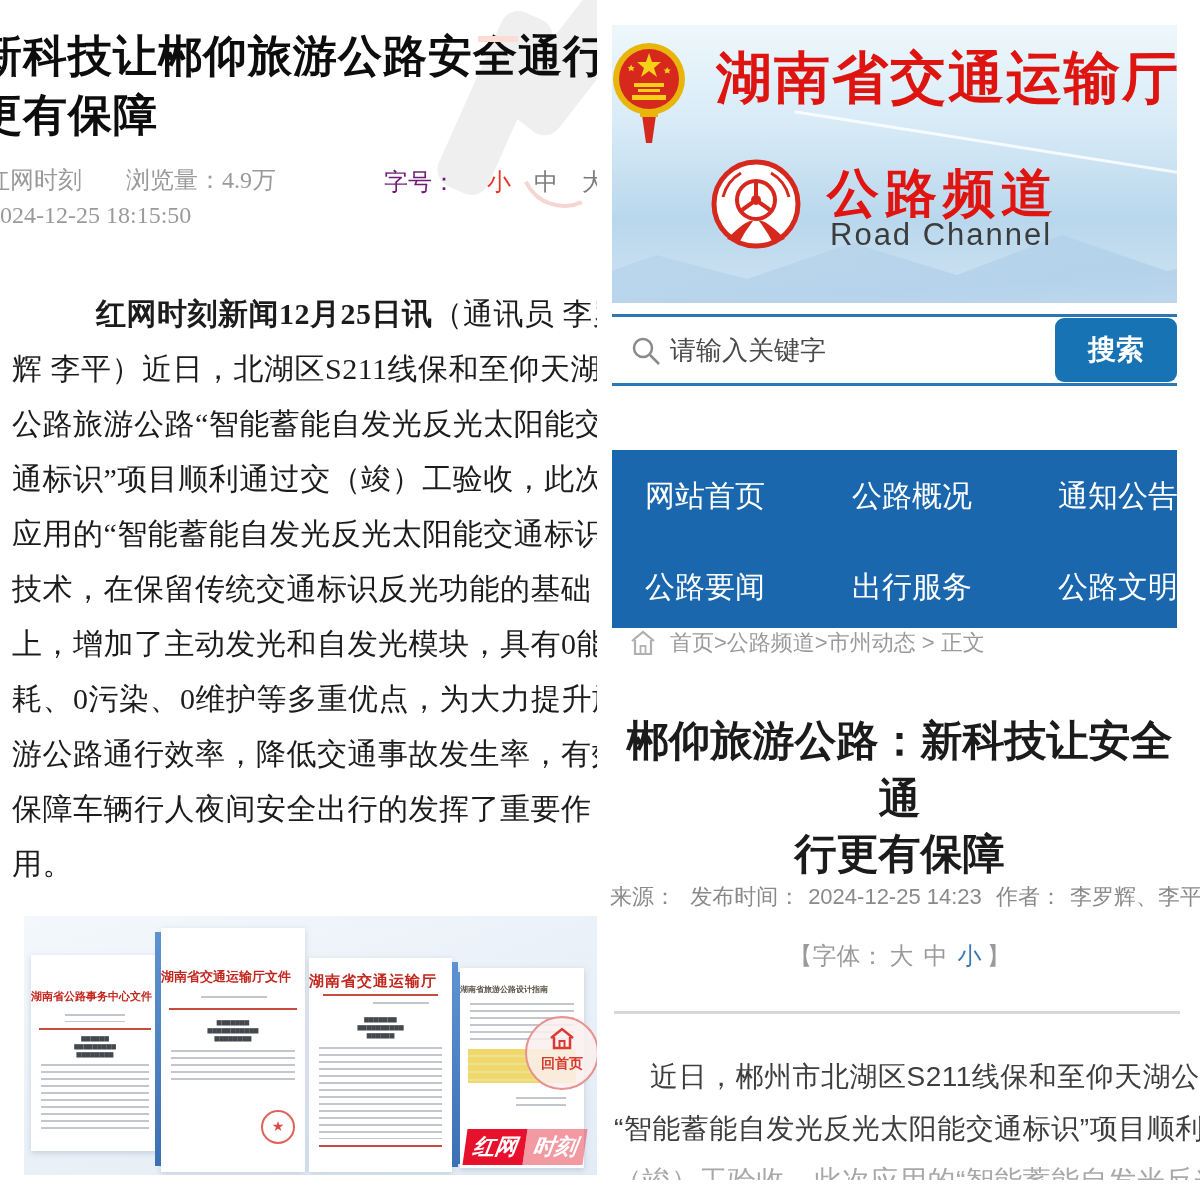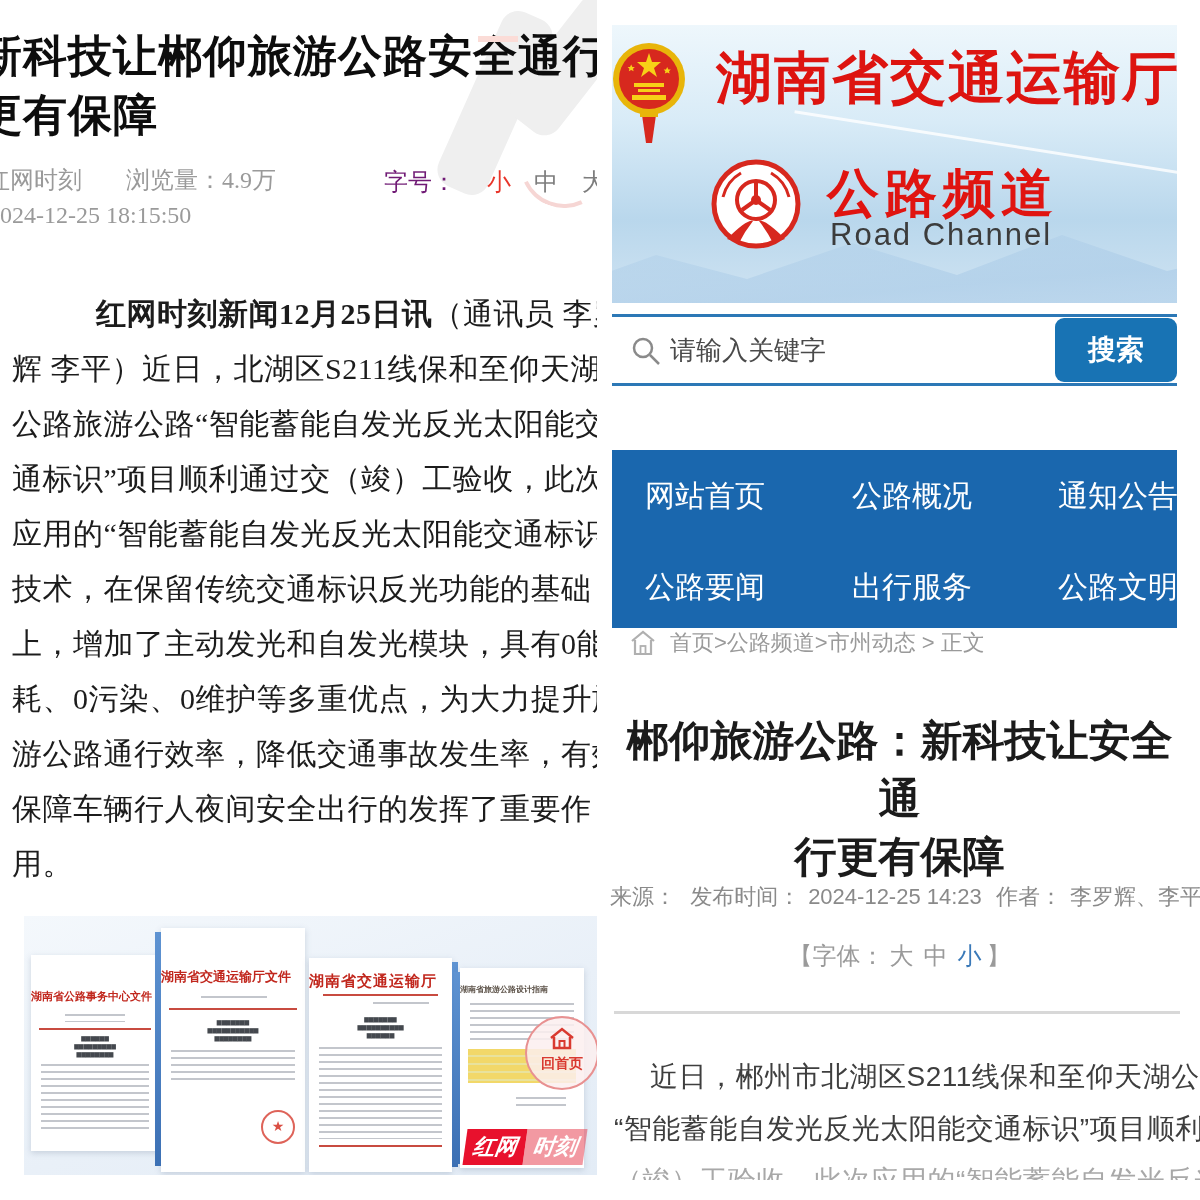--- a/index.html
+++ b/index.html
@@ -240,21 +240,21 @@
       <svg width="30" height="30" viewBox="0 0 30 30">
         <path d="M4 13 L15 4 L26 13" fill="none" stroke="#b0b0b0" stroke-width="2.2"></path>
         <path d="M7 12 V26 H23 V12" fill="none" stroke="#b0b0b0" stroke-width="2.2"></path>
         <rect x="12.5" y="18" width="5" height="8" fill="none" stroke="#b0b0b0" stroke-width="1.8"></rect>
       </svg>
       <span>首页&gt;公路频道&gt;市州动态 &gt; 正文</span>
     </div>
 
     <div class="rp-title">
       <span style="display:block;">郴仰旅游公路：新科技让安全通</span>
-      <span style="display:block;">行更有保障</span>
+      <span style="display:block;font-family:Liberation Mono, monospace;">行更有保障</span>
     </div>
 
     <div class="rp-meta">
       <span>来源：</span>
       <span>发布时间：</span><span>2024-12-25 14:23</span>
       <span>作者：</span><span>李罗辉、李平</span>
     </div>
 
     <div class="rp-fontrow">
       <span>【字体：</span><span class="opt">大</span><span class="opt">中</span><span class="opt blue">小</span><span>】</span>

